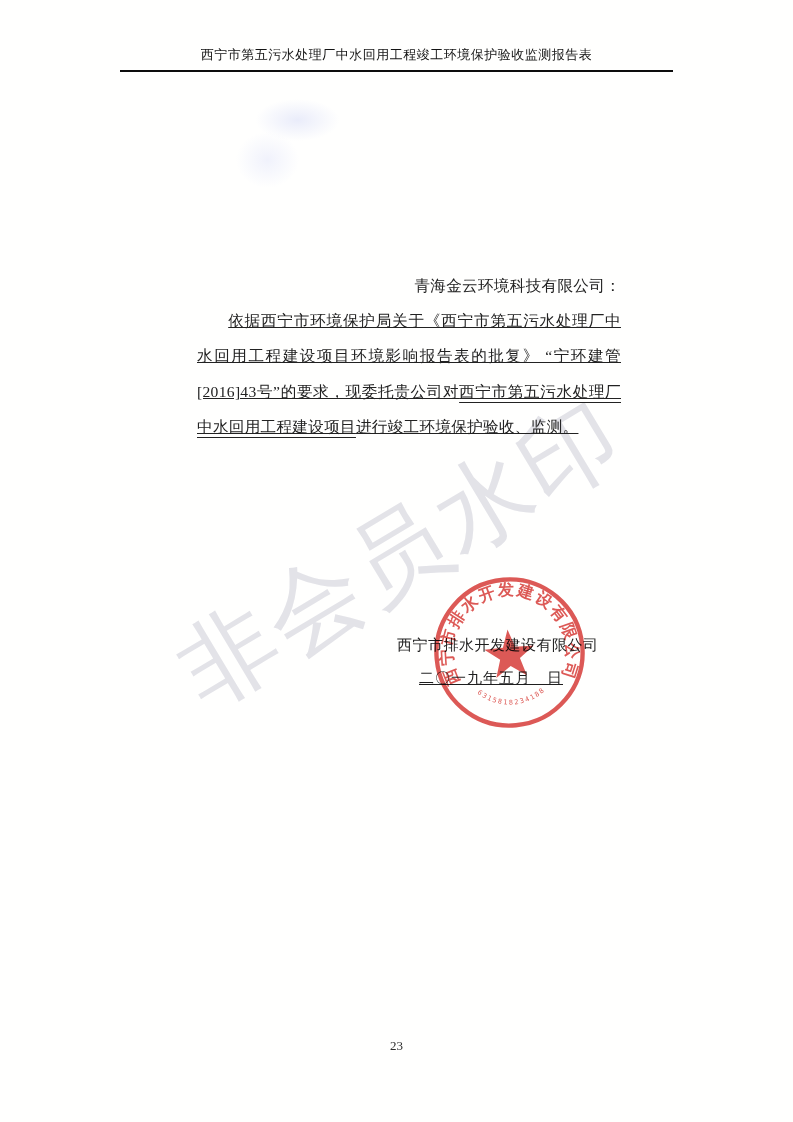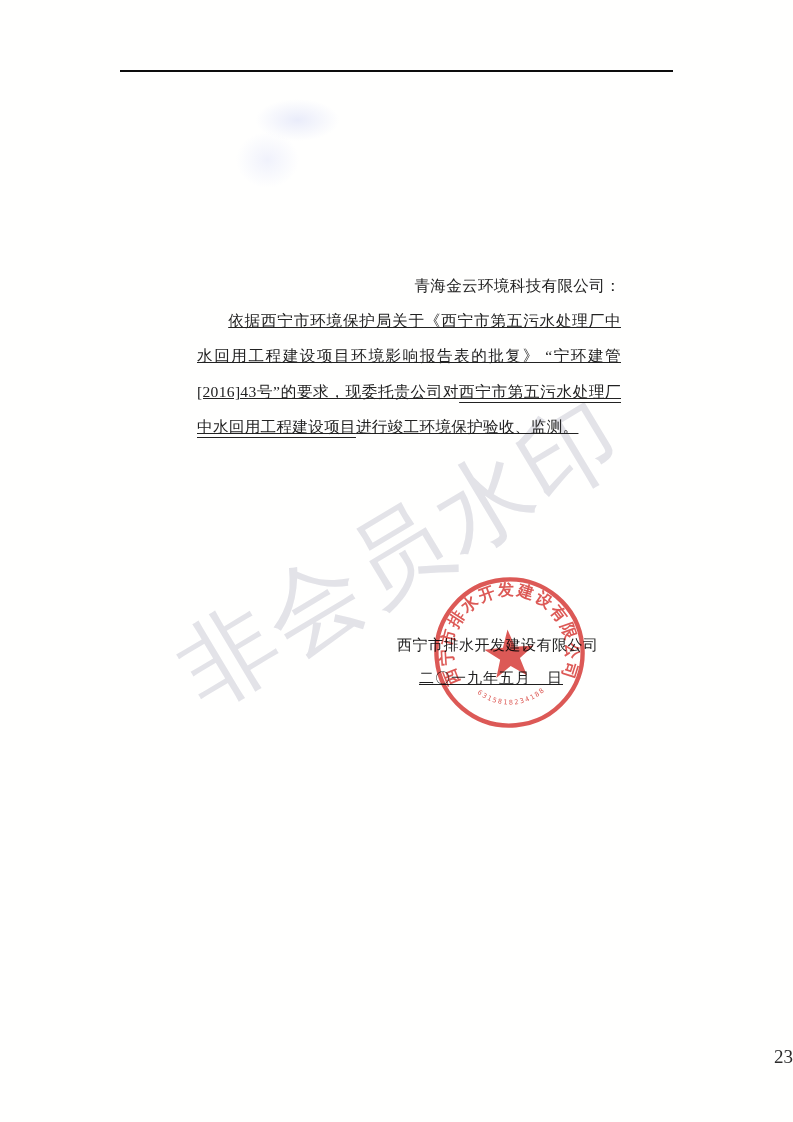--- a/index.html
+++ b/index.html
@@ -97,31 +97,31 @@
     width: 167px; height: 167px;
     transform: rotate(-5deg);
     opacity: 0.88;
     mix-blend-mode: multiply;
     z-index: 4;
   }
 
   
   .page-number {
     position: absolute; top: 1038px; left: 0; right: 0;
-    text-align: right;
-    font-size: 19px; color: #2c2c2c;
+    text-align: center;
+    font-size: 13px; color: #2c2c2c;
     z-index: 2;
-    margin-top: 8px;
   }
 </style>
 </head>
 <body>
 
 <div class="page">
 
+  <div class="running-title">西宁市第五污水处理厂中水回用工程竣工环境保护验收监测报告表</div>
   <div class="header-rule"></div>
 
   <div class="smudge"></div>
 
   <div class="watermark">非会员水印</div>
 
 
   <div class="letter-body">
     <div class="salutation">青海金云环境科技有限公司：</div>
     <p class="paragraph"><span>依据西宁市环境保护局关于《西宁市第五污水处理厂中水回用工程建设项目环境影响报告表的批复》 “宁环建管[2016]43号”的要求，现委托贵公司对</span><u>西宁市第五污水处理厂中水回用工程建设项目</u><span>进行竣工环境保护验收、监测。</span></p>

